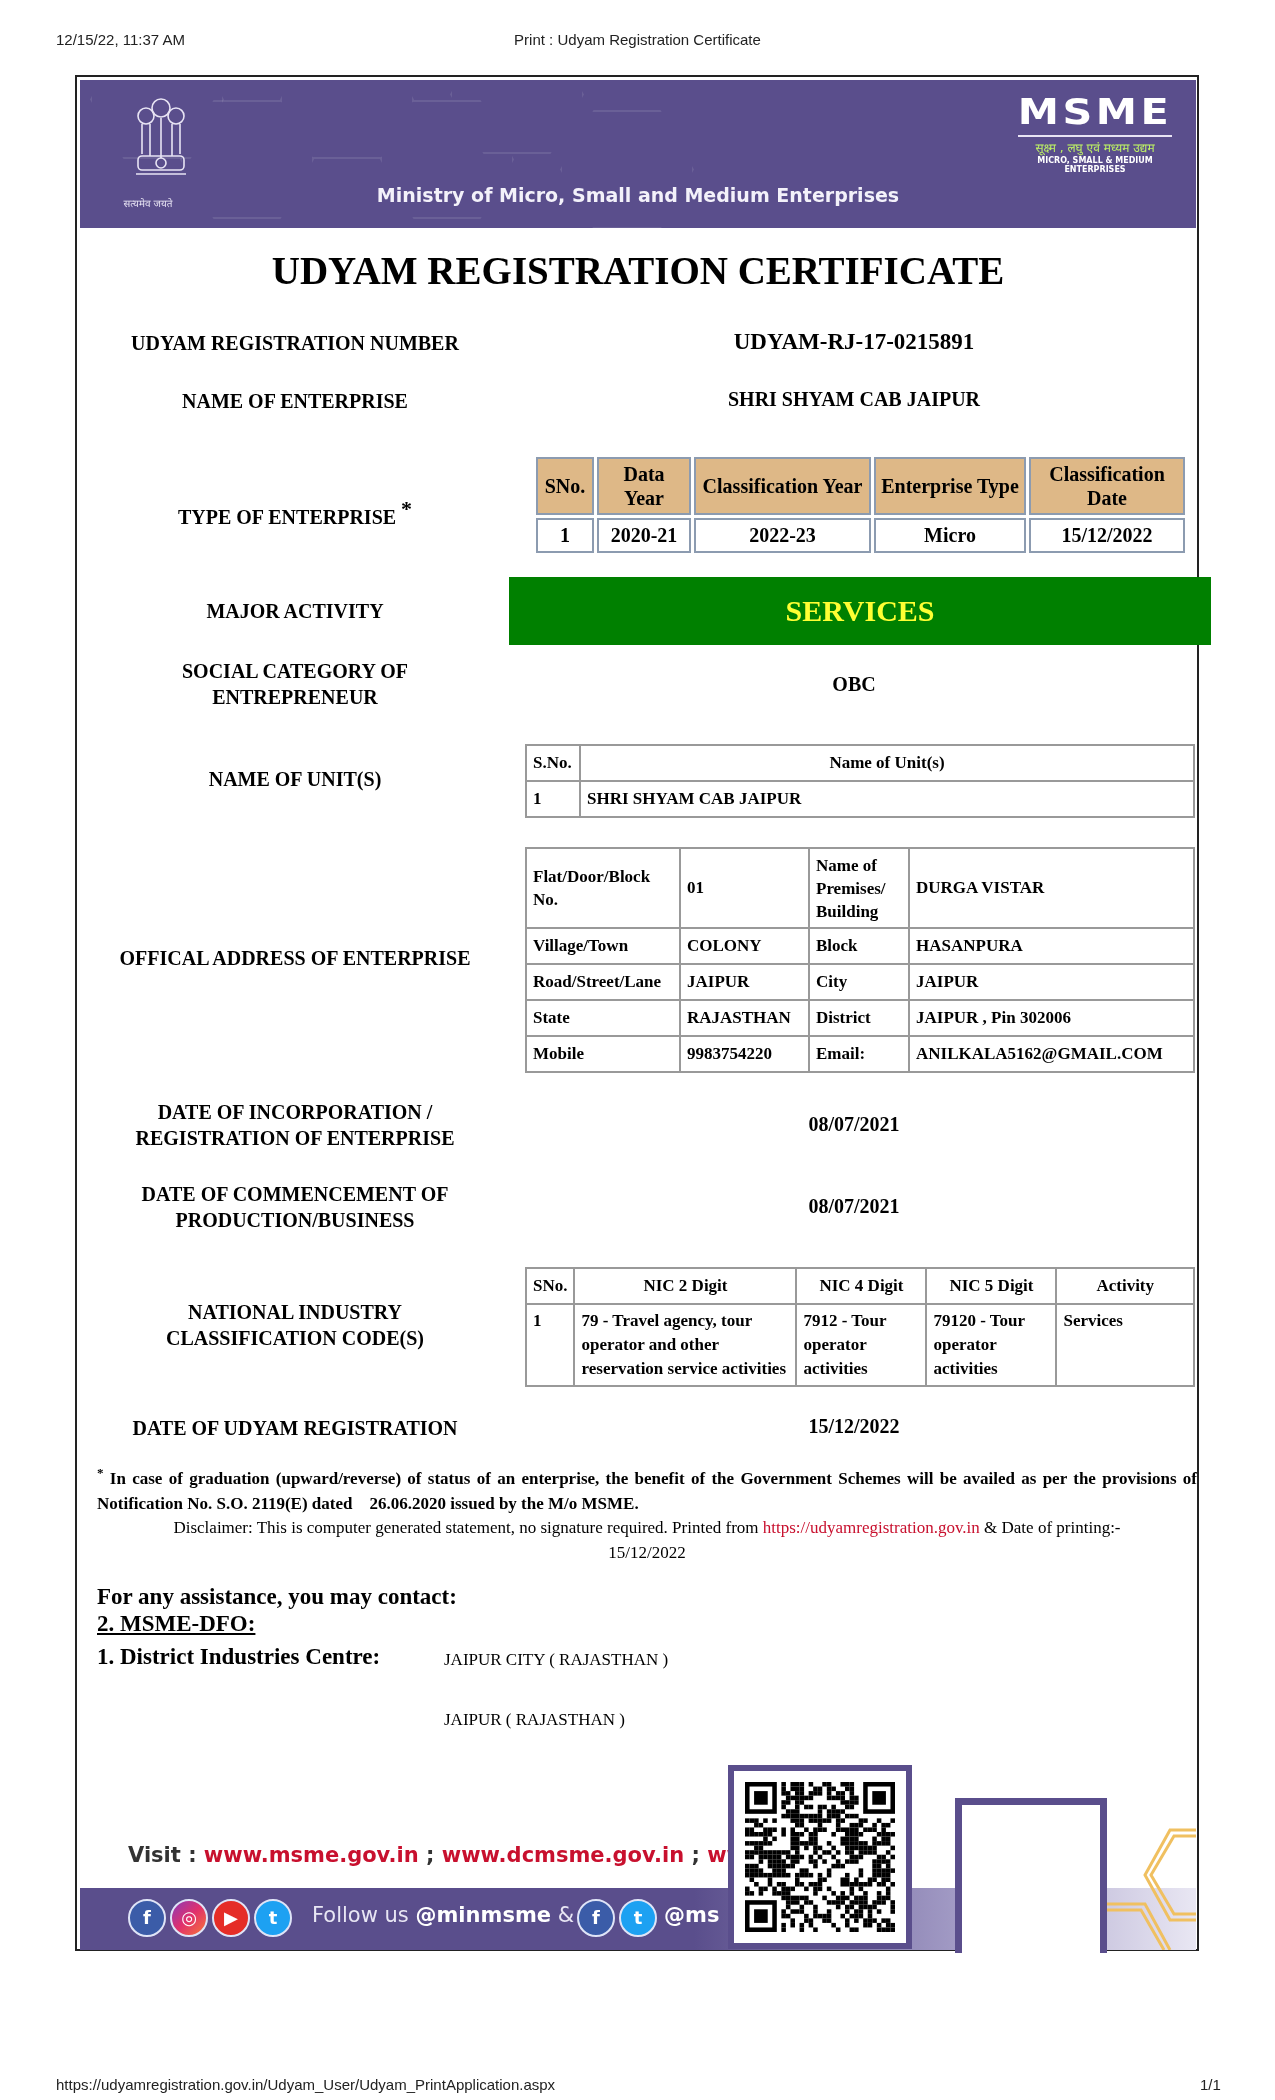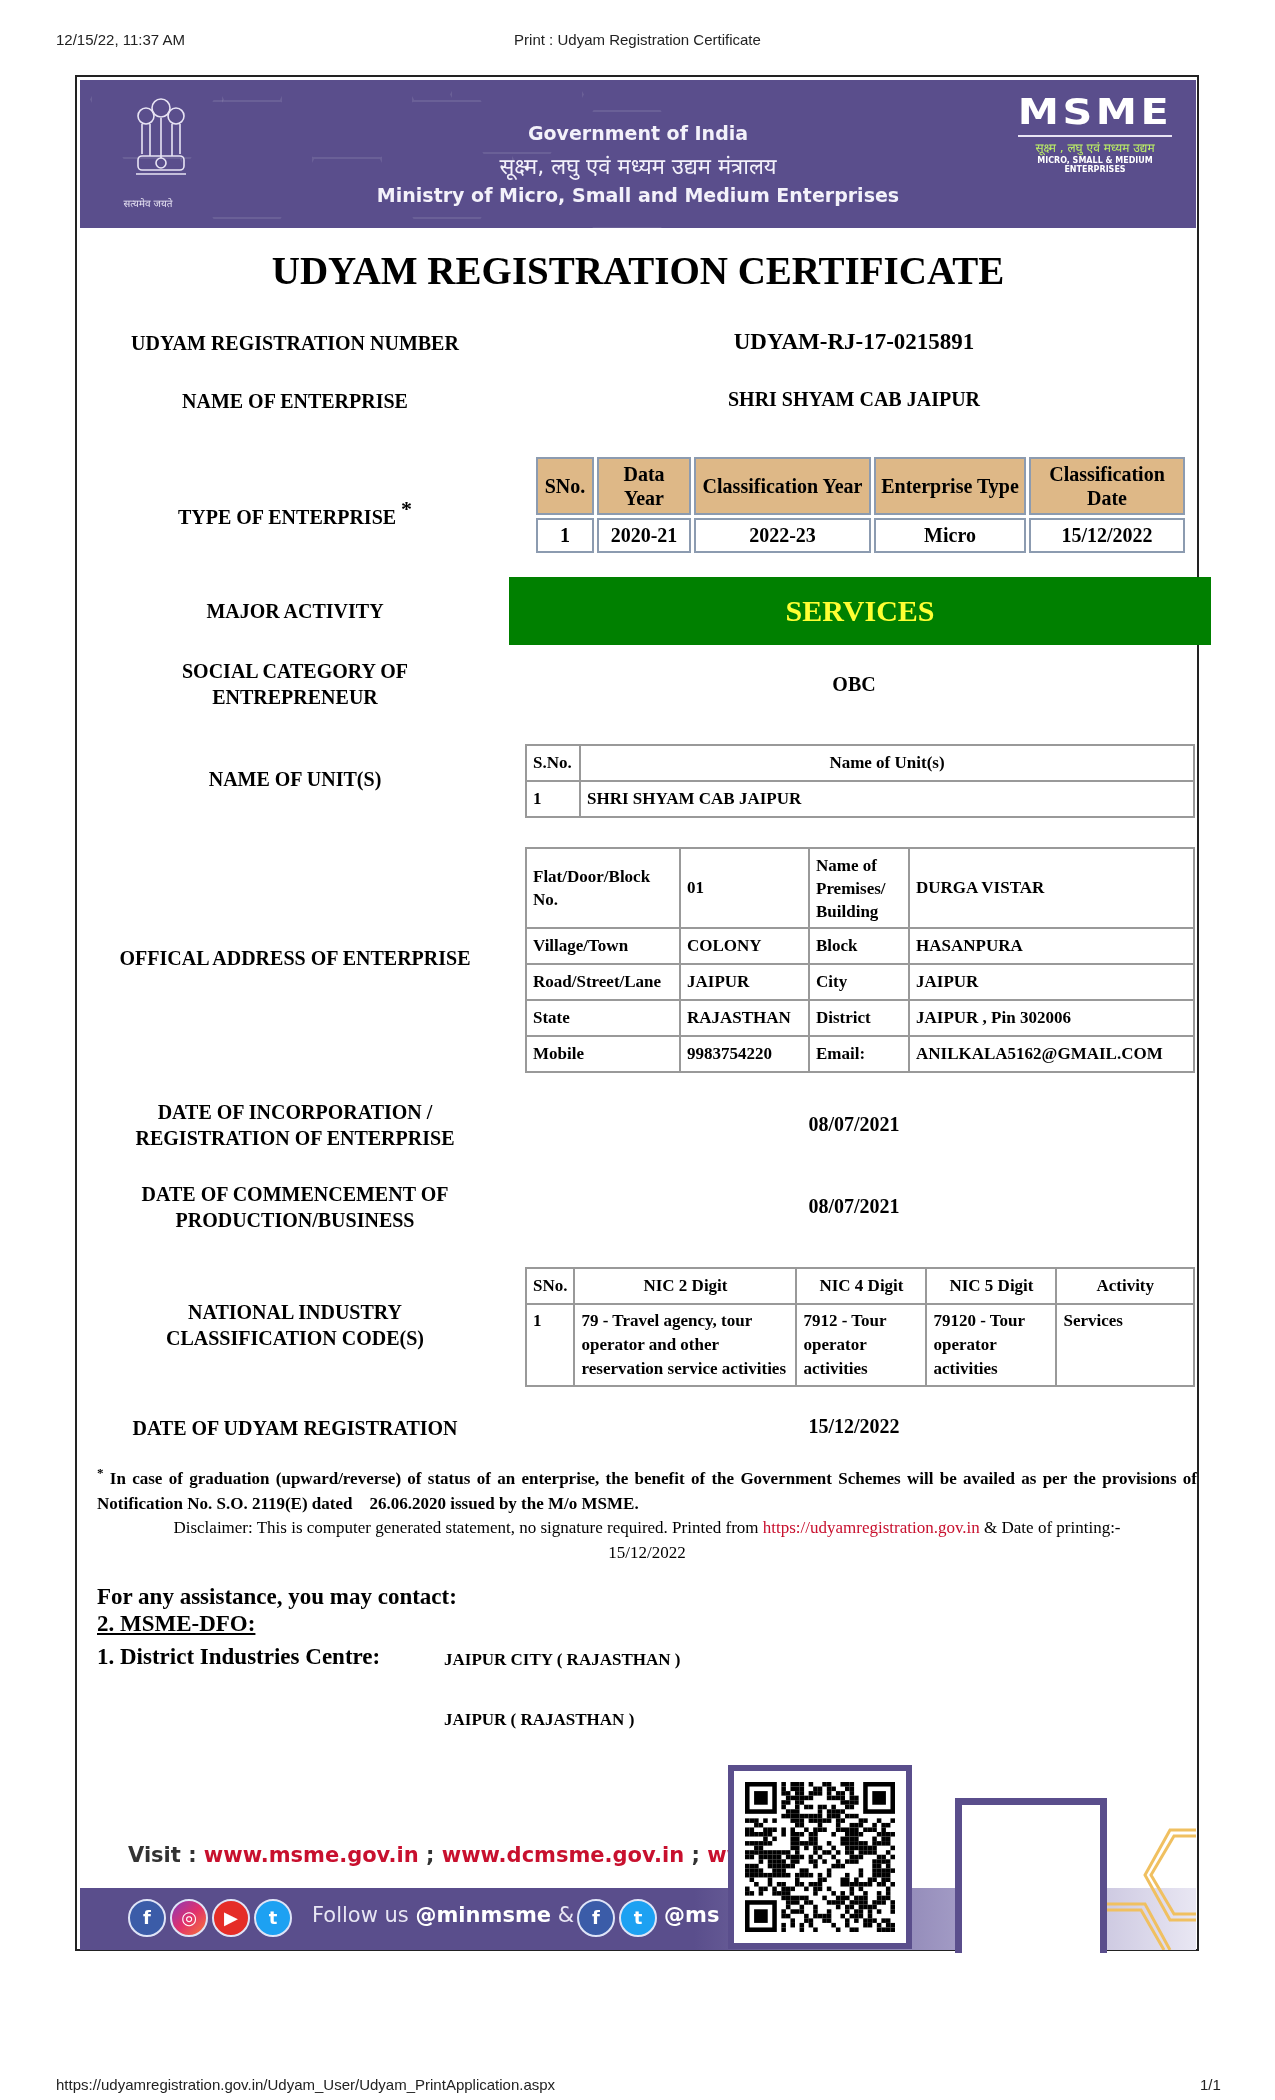--- a/index.html
+++ b/index.html
@@ -19,21 +19,21 @@
   #class-table td { background:#fff; border:2px solid #8c9bb0; font-size:20px; padding:4px 4px; text-align:center; font-weight:bold; }
   #services-band { left:509px; top:577px; width:702px; height:68px; background:#008000; color:#ffff33; font-weight:bold; font-size:30px; text-align:center; line-height:68px; }
   #nic-table td { vertical-align:top; font-size:17px; line-height:24px; }
   #nic-table tr:first-child td { vertical-align:middle; text-align:center; }
   #nic-table tr:first-child td:first-child { text-align:left; }
   .footnote { position:absolute; left:97px; width:1100px; font-weight:bold; font-size:17px; line-height:25px; text-align:justify; }
   .disclaimer { position:absolute; left:97px; width:1100px; text-align:center; font-size:17px; line-height:25px; }
   .link-red { color:#c8102e; }
   .assist-h { position:absolute; left:97px; font-weight:bold; font-size:23px; }
   .assist-lbl { position:absolute; left:97px; font-weight:bold; font-size:23px; }
-  .assist-val { position:absolute; left:444px; font-weight:bold; font-size:17px; }
+  .assist-val { position:absolute; left:444px; font-weight:normal; font-size:17px; }
   #footer-band { left:80px; top:1888px; width:1116px; height:62px; background:linear-gradient(90deg,#5a4e8c 0%,#5a4e8c 55%,#a69fc8 80%,#e9e7f3 100%); }
   #visit-line { left:128px; top:1843px; font-family:"DejaVu Sans", sans-serif; font-weight:bold; font-size:21px; color:#333; white-space:nowrap; }
   .social { position:absolute; top:1899px; width:38px; height:38px; border-radius:50%; border:2px solid #dfe4f7; box-sizing:border-box; color:#fff; font-family:"DejaVu Sans", sans-serif; font-size:18px; font-weight:bold; text-align:center; line-height:34px; }
   #follow-text { left:312px; top:1903px; font-family:"DejaVu Sans", sans-serif; font-size:21px; color:#e8e6f4; white-space:nowrap; }
   #qr-box { left:728px; top:1765px; width:184px; height:184px; background:#fff; border:6px solid #5a4e8c; box-sizing:border-box; }
   #photo-box { left:955px; top:1798px; width:152px; height:155px; background:#fff; border:7px solid #5a4e8c; border-bottom:none; box-sizing:border-box; }
   #emblem { left:128px; top:94px; width:66px; height:108px; }
 </style>
 </head>
 <body>
@@ -43,22 +43,20 @@
 
 <div id="page-border" class="abs"></div>
 
 <div id="banner" class="abs">
   <div class="hex" style="left:10px; top:-40px;"></div>
   <div class="hex" style="left:100px; top:20px;"></div>
   <div class="hex" style="left:200px; top:-40px;"></div>
   <div class="hex" style="left:300px; top:20px;"></div>
   <div class="hex" style="left:370px; top:-45px;"></div>
   <div class="hex" style="left:480px; top:30px;"></div>
-  <div class="banner-txt" style="top:42px; font-size:19px; font-weight:bold;">Government of India</div>
-  <div class="banner-txt" style="top:70px; font-size:22px;">सूक्ष्म, लघु एवं मध्यम उद्यम मंत्रालय</div>
   <div class="banner-txt" style="top:104px; font-size:19px; font-weight:bold;">Ministry of Micro, Small and Medium Enterprises</div>
 
   <svg class="abs" id="emblem" viewBox="0 0 66 108" style="left:48px; top:14px;">
     <g fill="none" stroke="#e8e4f4" stroke-width="1.6">
       <circle cx="33" cy="14" r="9"></circle>
       <circle cx="18" cy="22" r="8"></circle>
       <circle cx="48" cy="22" r="8"></circle>
       <path d="M14 30 L14 60 M22 30 L22 62 M33 24 L33 64 M44 30 L44 62 M52 30 L52 60"></path>
       <rect x="10" y="62" width="46" height="14" rx="4"></rect>
       <circle cx="33" cy="69" r="5"></circle>

